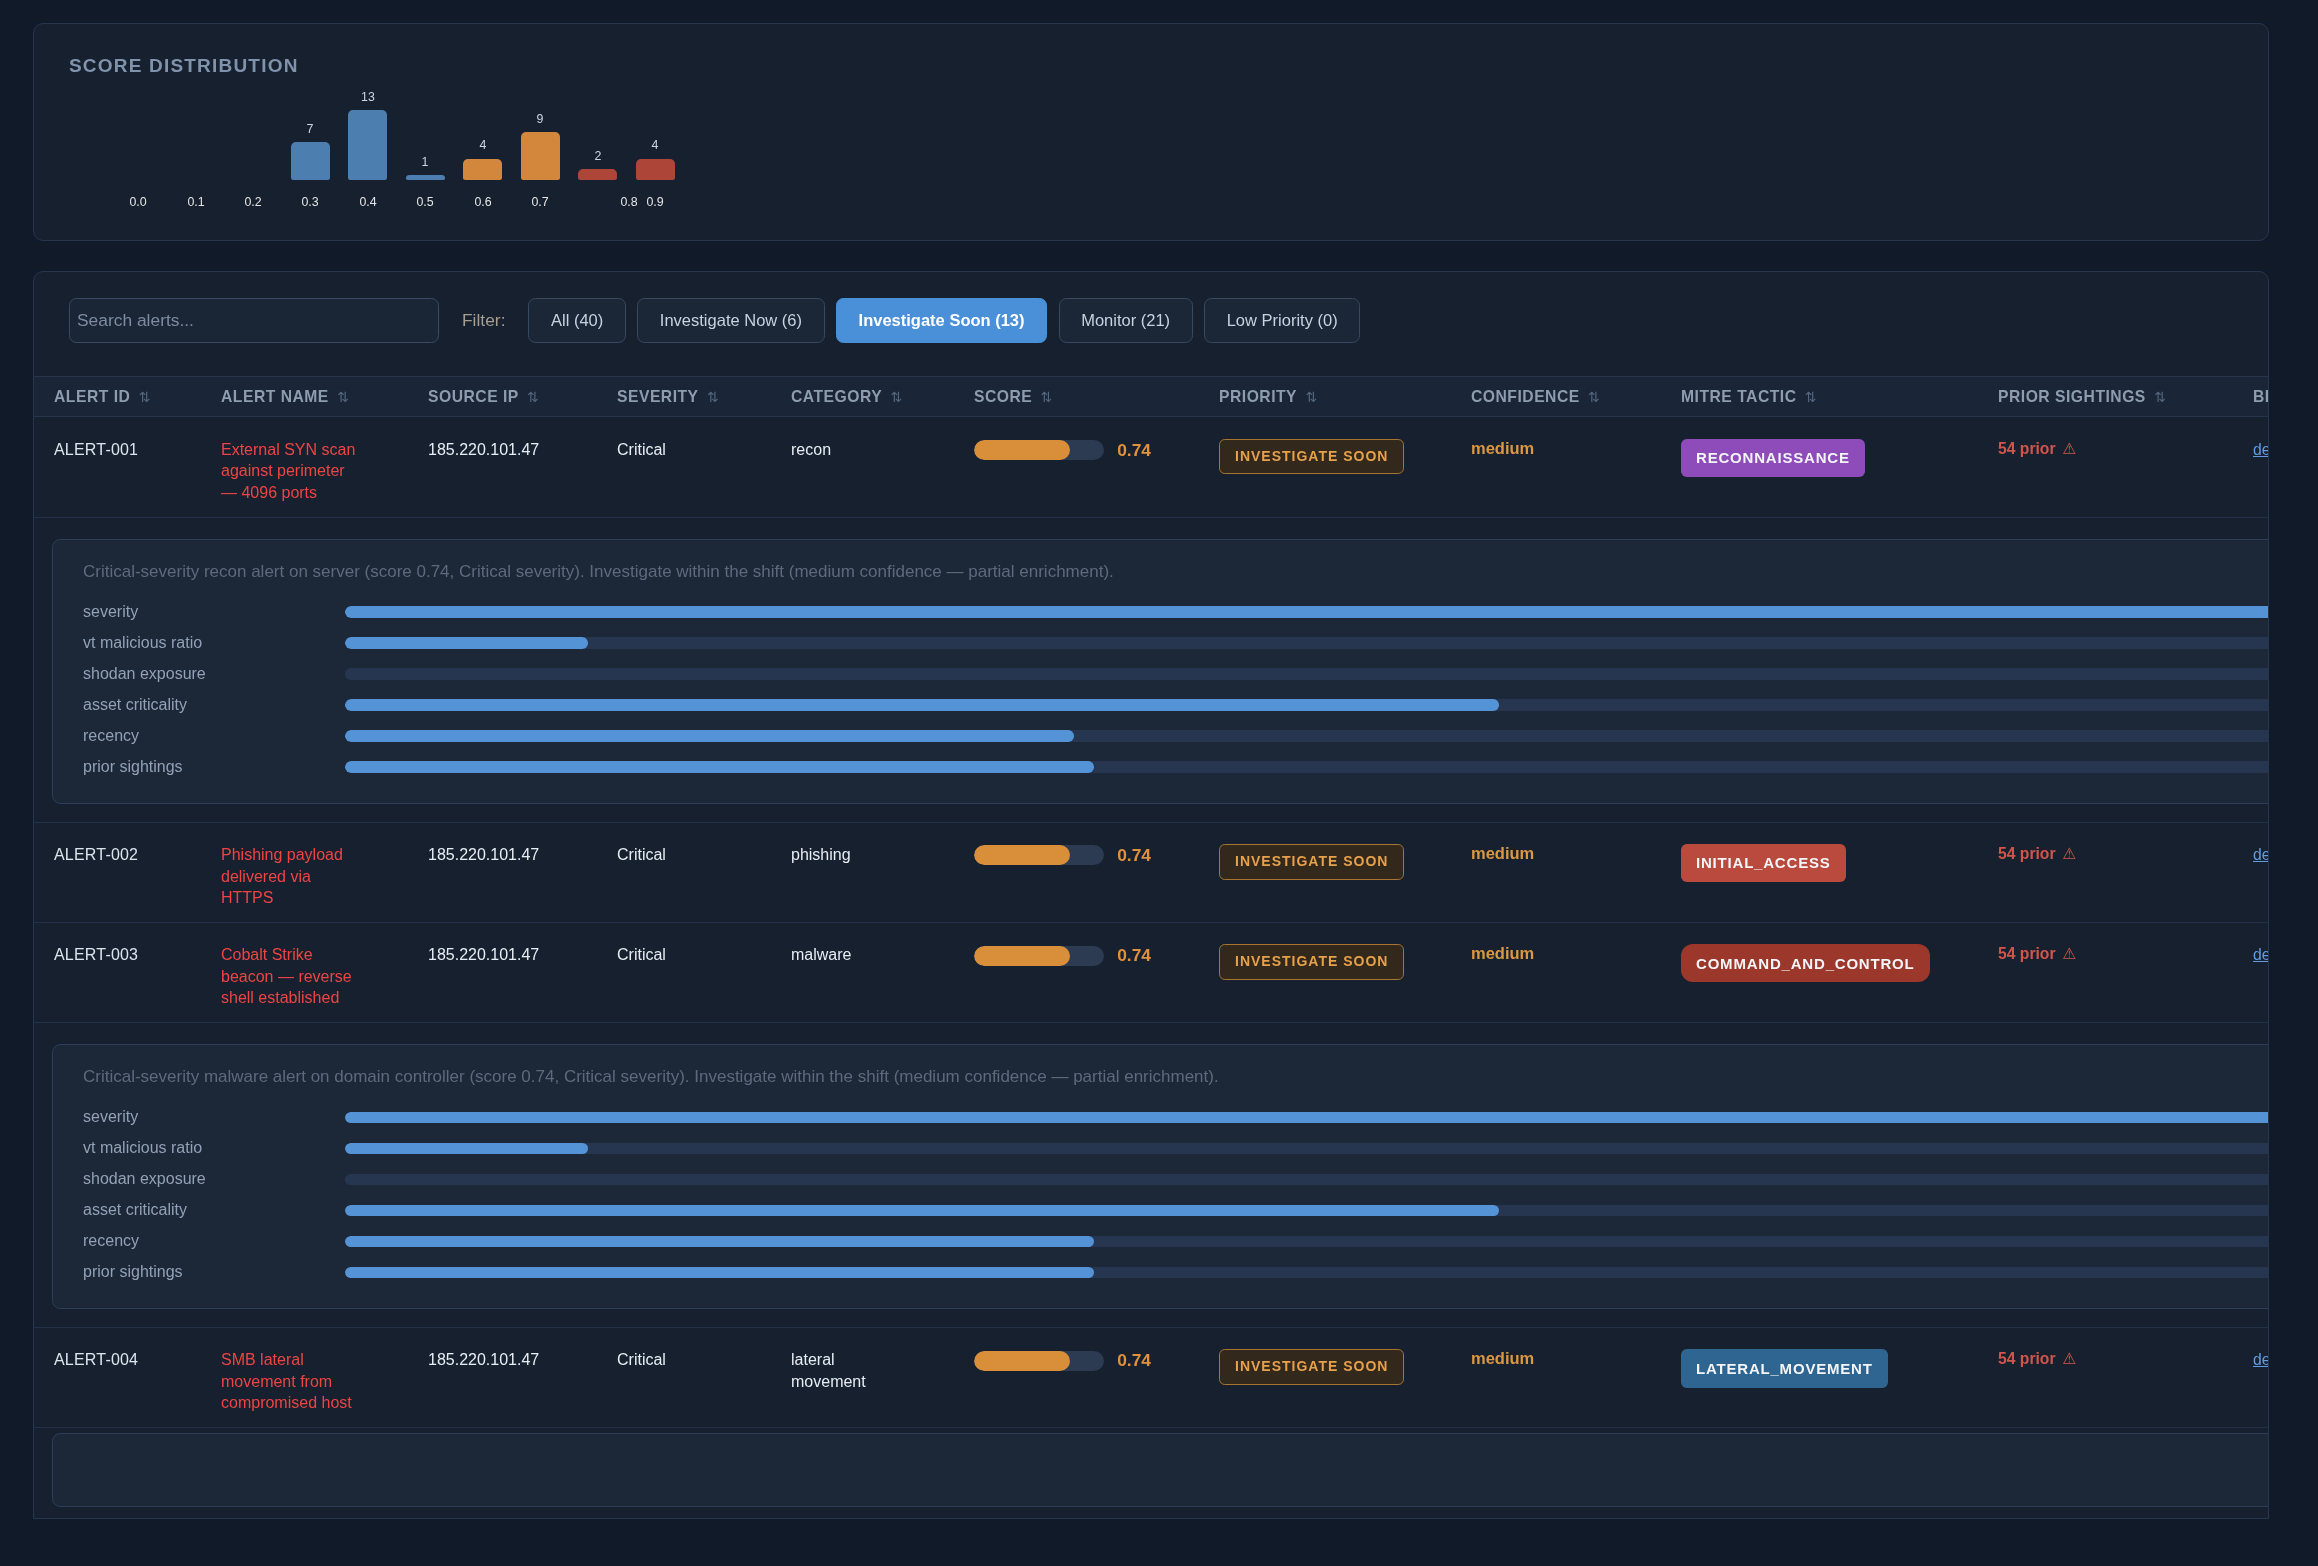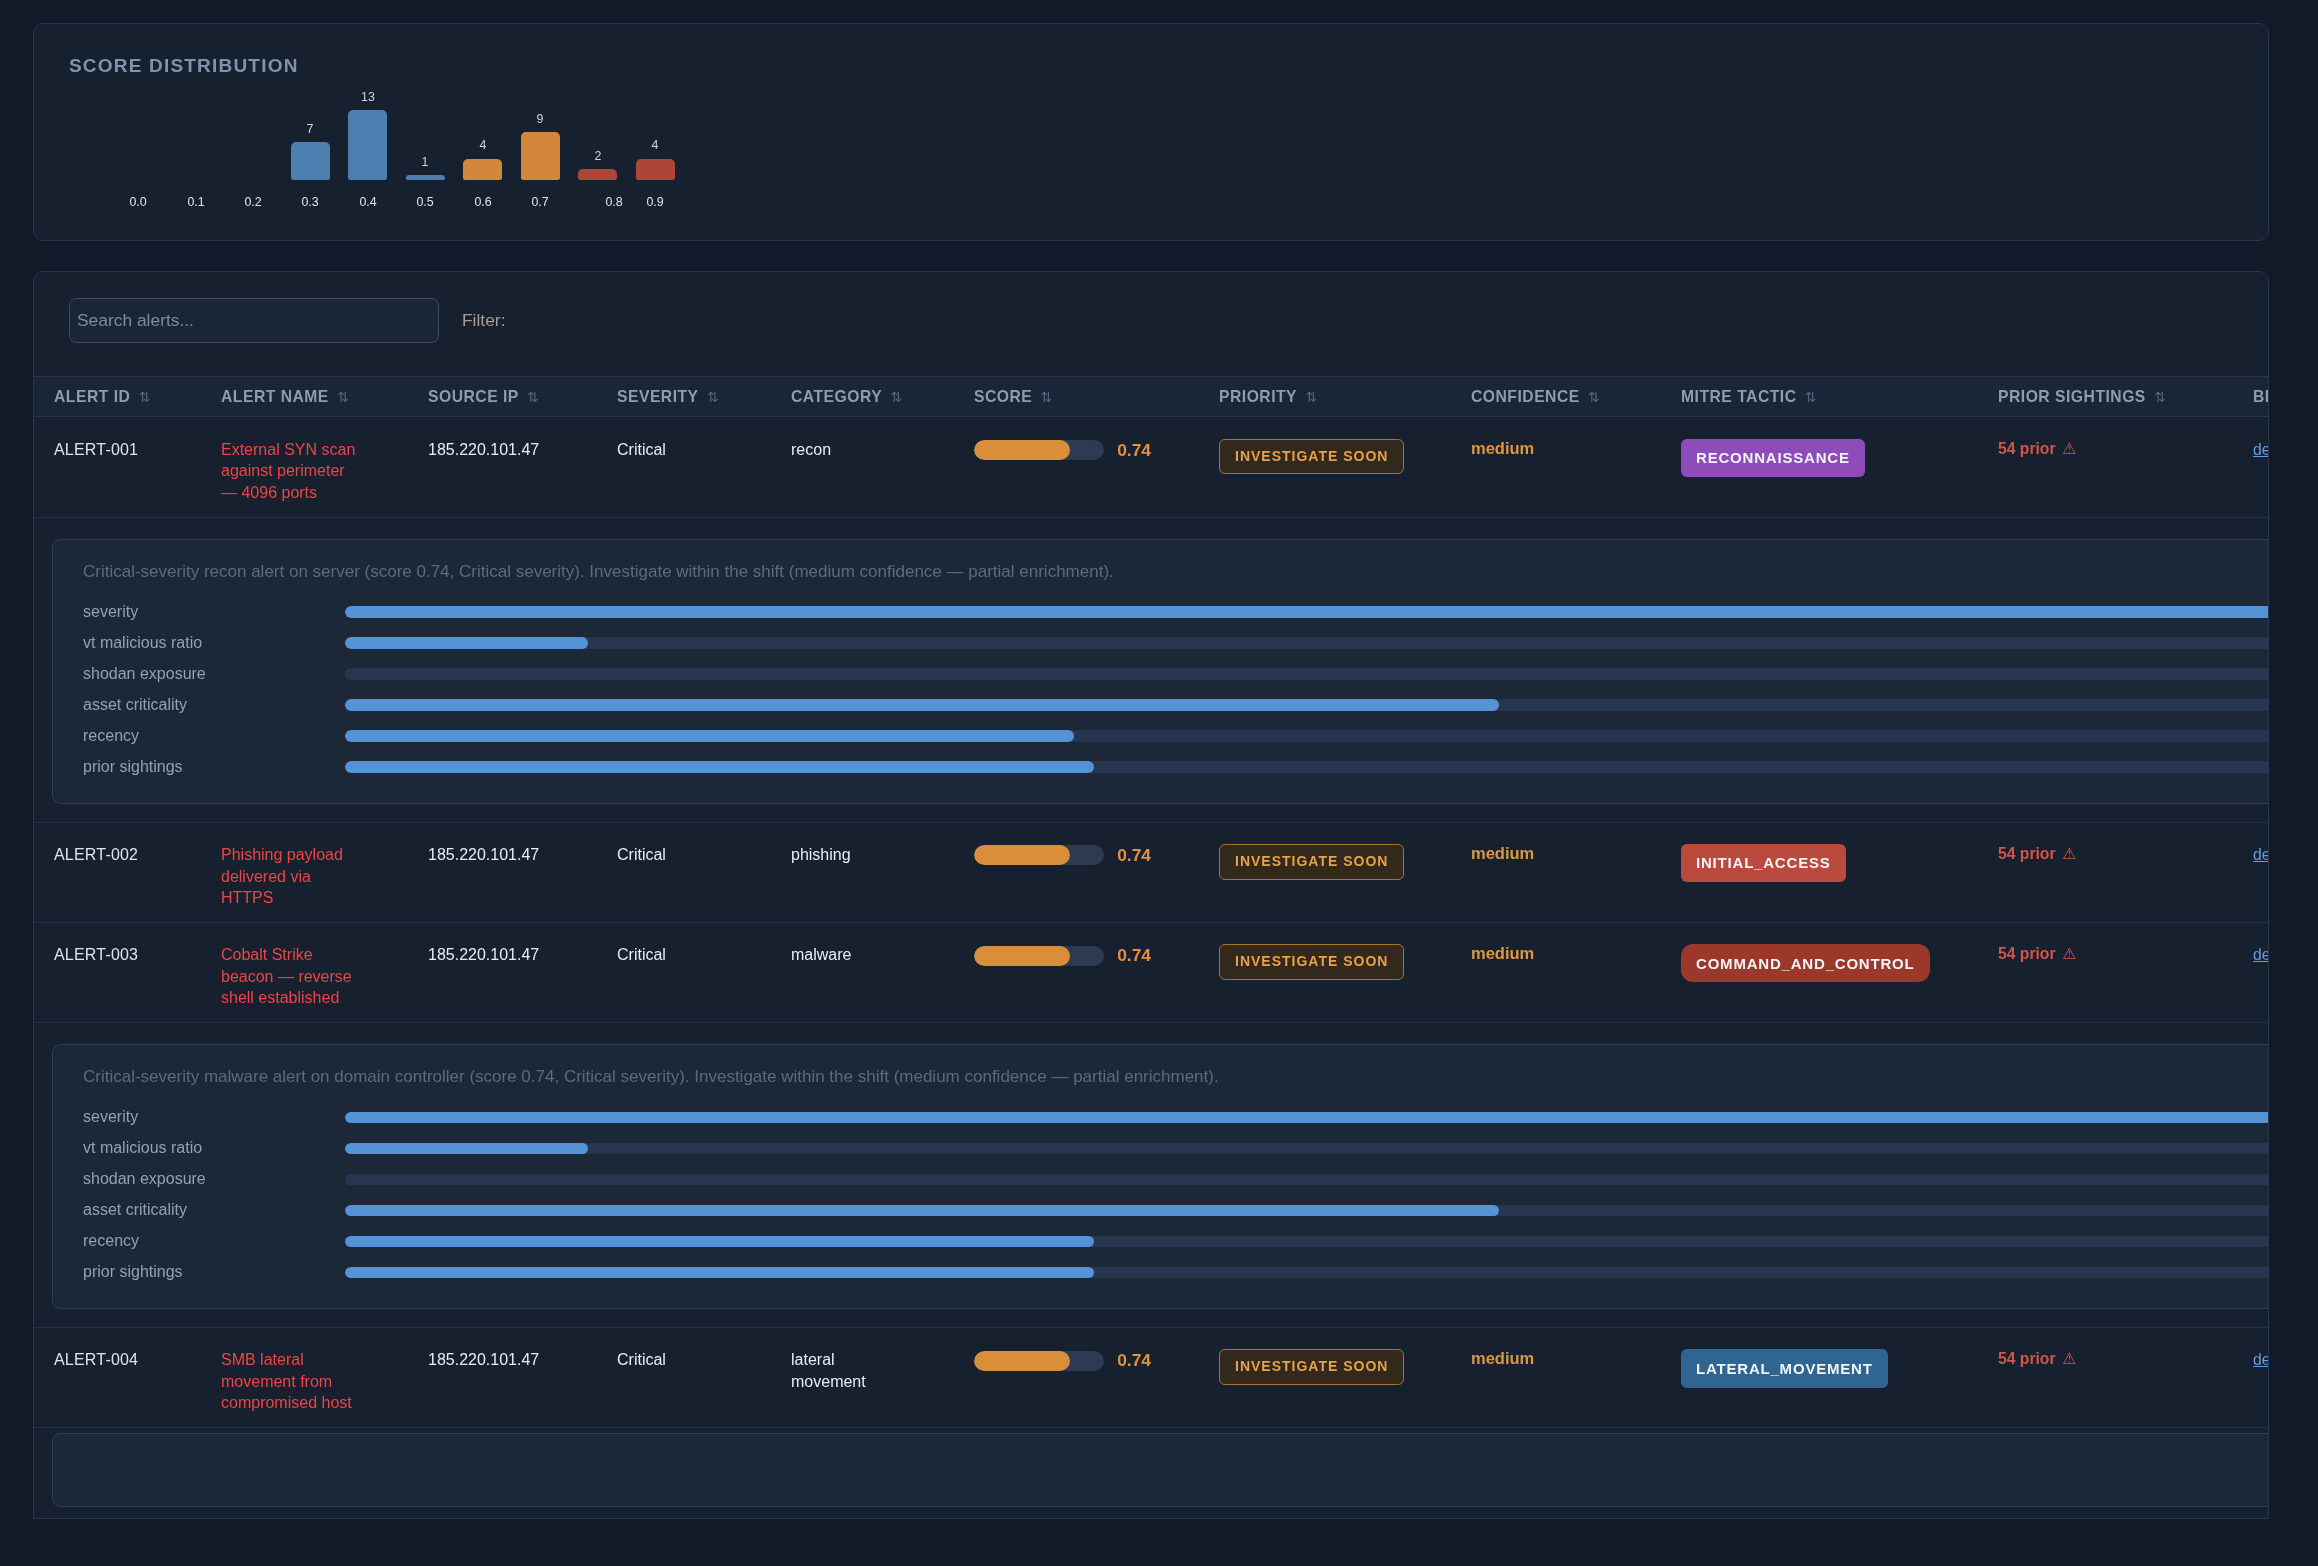--- a/index.html
+++ b/index.html
@@ -95,33 +95,40 @@
         <div class="bar-value" style="left: 334px; bottom: 136px;">13</div>
         <div class="xtick" style="left: 391px;">0.5</div>
         <div class="bar" style="left: 372px; height: 5.4px; background: rgb(77, 126, 176);"></div>
         <div class="bar-value" style="left: 391px; bottom: 71px;">1</div>
         <div class="xtick" style="left: 449px;">0.6</div>
         <div class="bar" style="left: 429px; height: 21.5px; background: rgb(211, 135, 60);"></div>
         <div class="bar-value" style="left: 449px; bottom: 88px;">4</div>
         <div class="xtick" style="left: 506px;">0.7</div>
         <div class="bar" style="left: 487px; height: 48px; background: rgb(211, 135, 60);"></div>
         <div class="bar-value" style="left: 506px; bottom: 114px;">9</div>
-        <div class="xtick" style="left: 580px;">0.8</div>
+        <div class="xtick" style="left: 595px;">0.8</div>
         <div class="bar" style="left: 544px; height: 10.7px; background: rgb(173, 70, 57);"></div>
         <div class="bar-value" style="left: 564px; bottom: 77px;">2</div>
         <div class="xtick" style="left: 621px;">0.9</div>
         <div class="bar" style="left: 602px; height: 21.5px; background: rgb(173, 70, 57);"></div>
         <div class="bar-value" style="left: 621px; bottom: 88px;">4</div>
       </div>
   </div>
 
   <div class="card table-card">
     <div class="filterbar">
       <input class="search" type="text" placeholder="Search alerts..." style="">
       <div class="flabel">Filter:</div>
+      <div class="fbtns">
+          <button class="fbtn">All (40)</button>
+          <button class="fbtn">Investigate Now (6)</button>
+          <button class="fbtn active">Investigate Soon (13)</button>
+          <button class="fbtn">Monitor (21)</button>
+          <button class="fbtn">Low Priority (0)</button>
+        </div>
     </div>
 
     <div class="grid thead">
         <div></div>
         <div class="hcell">
           <span>ALERT ID</span>
           <span class="sort">⇅</span>
         </div>
         <div class="hcell">
           <span>ALERT NAME</span>

